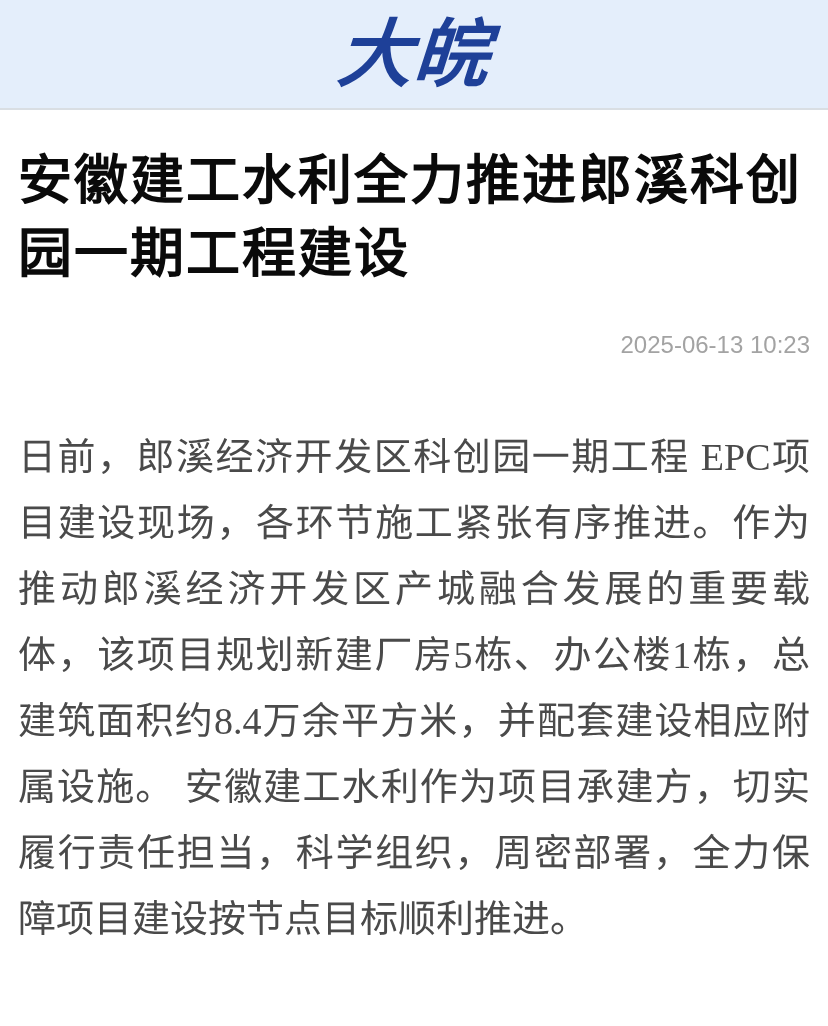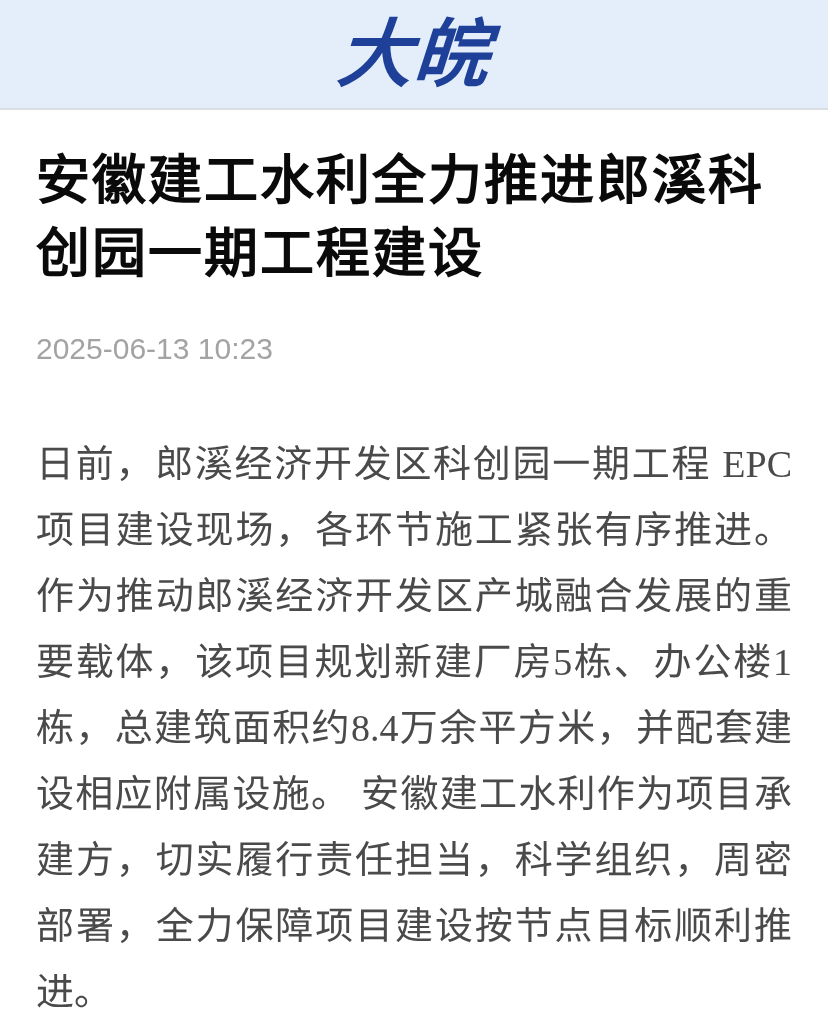--- a/index.html
+++ b/index.html
@@ -31,35 +31,36 @@
     line-height: 1;
     font-weight: 700;
     font-style: italic;
     color: #1e4098;
     transform: skewX(-4deg);
     letter-spacing: 2px;
     user-select: none;
     cursor: pointer;
   }
   .article {
-    padding: 0 36px;
+    padding: 0 18px;
   }
   .article-title {
     margin: 34px 0 0 0;
     font-size: 54px;
     line-height: 1.36;
     letter-spacing: 2px;
     font-weight: 700;
     color: #0a0a0a;
   }
   .publish-date {
     margin-top: 40px;
-    font-size: 30px;
+    font-size: 24px;
     line-height: 1.2;
     color: #a3a3a3;
+    text-align: right;
   }
   .article-body {
     margin: 64px 0 0 0;
     font-size: 38px;
     line-height: 66px;
     color: #4a4a4a;
     text-align: justify;
     text-justify: inter-character;
     word-break: break-word;
     font-family: Liberation Serif, serif;

